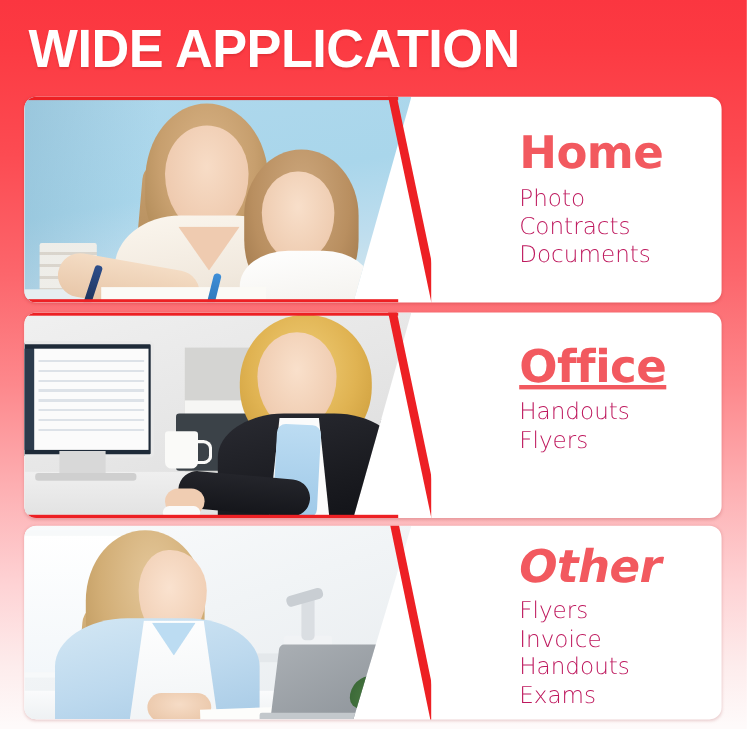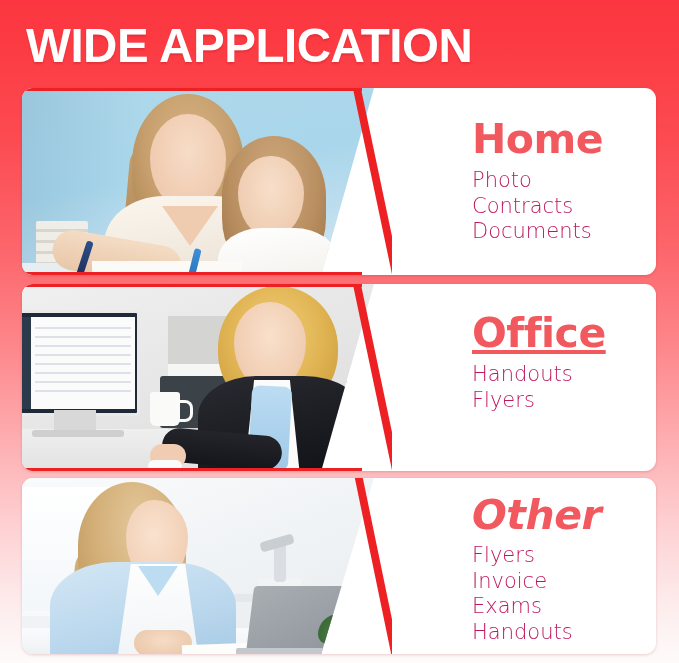--- a/index.html
+++ b/index.html
@@ -375,19 +375,19 @@
         <div class="pot"></div>
       </div>
     </div>
 
     <div class="slash"></div>
     <div class="text-panel">
       <div class="heading">Other</div>
       <ul class="item-list">
         <li>Flyers</li>
         <li>Invoice</li>
+        <li>Handouts</li>
         <li>Exams</li>
-        <li>Handouts</li>
       </ul>
     </div>
   </div>
 
 </div>
 
 </body></html>

